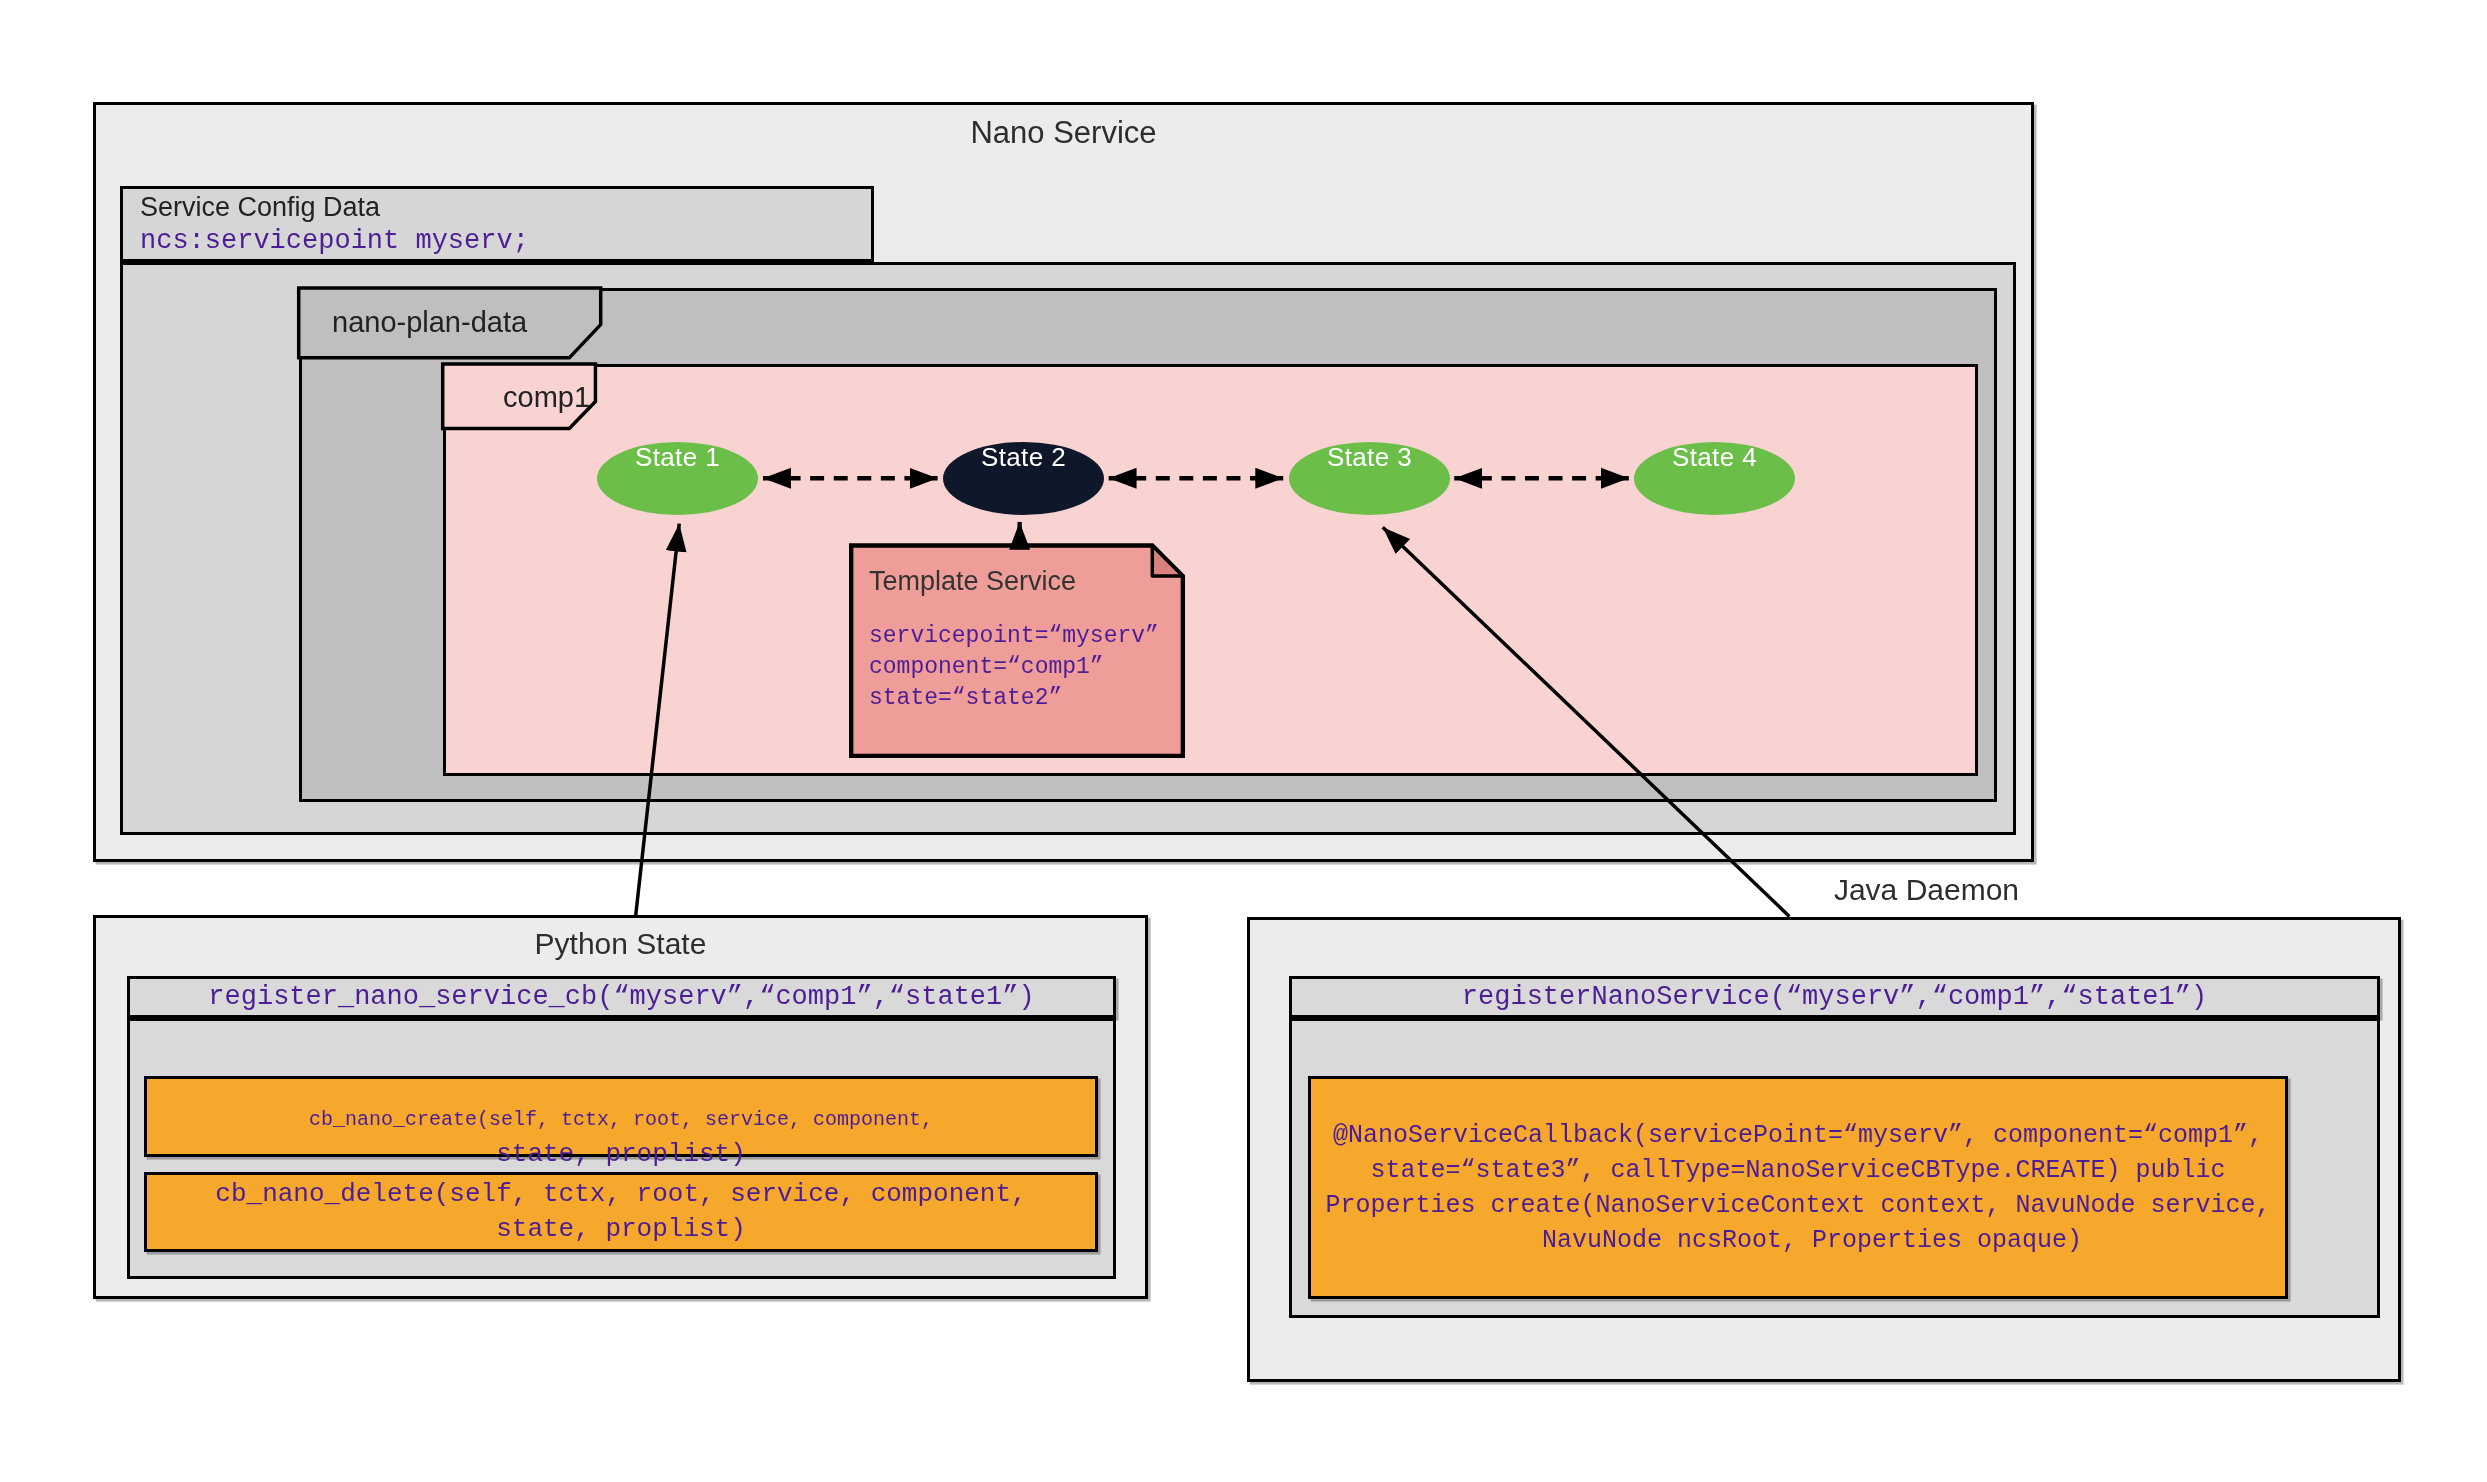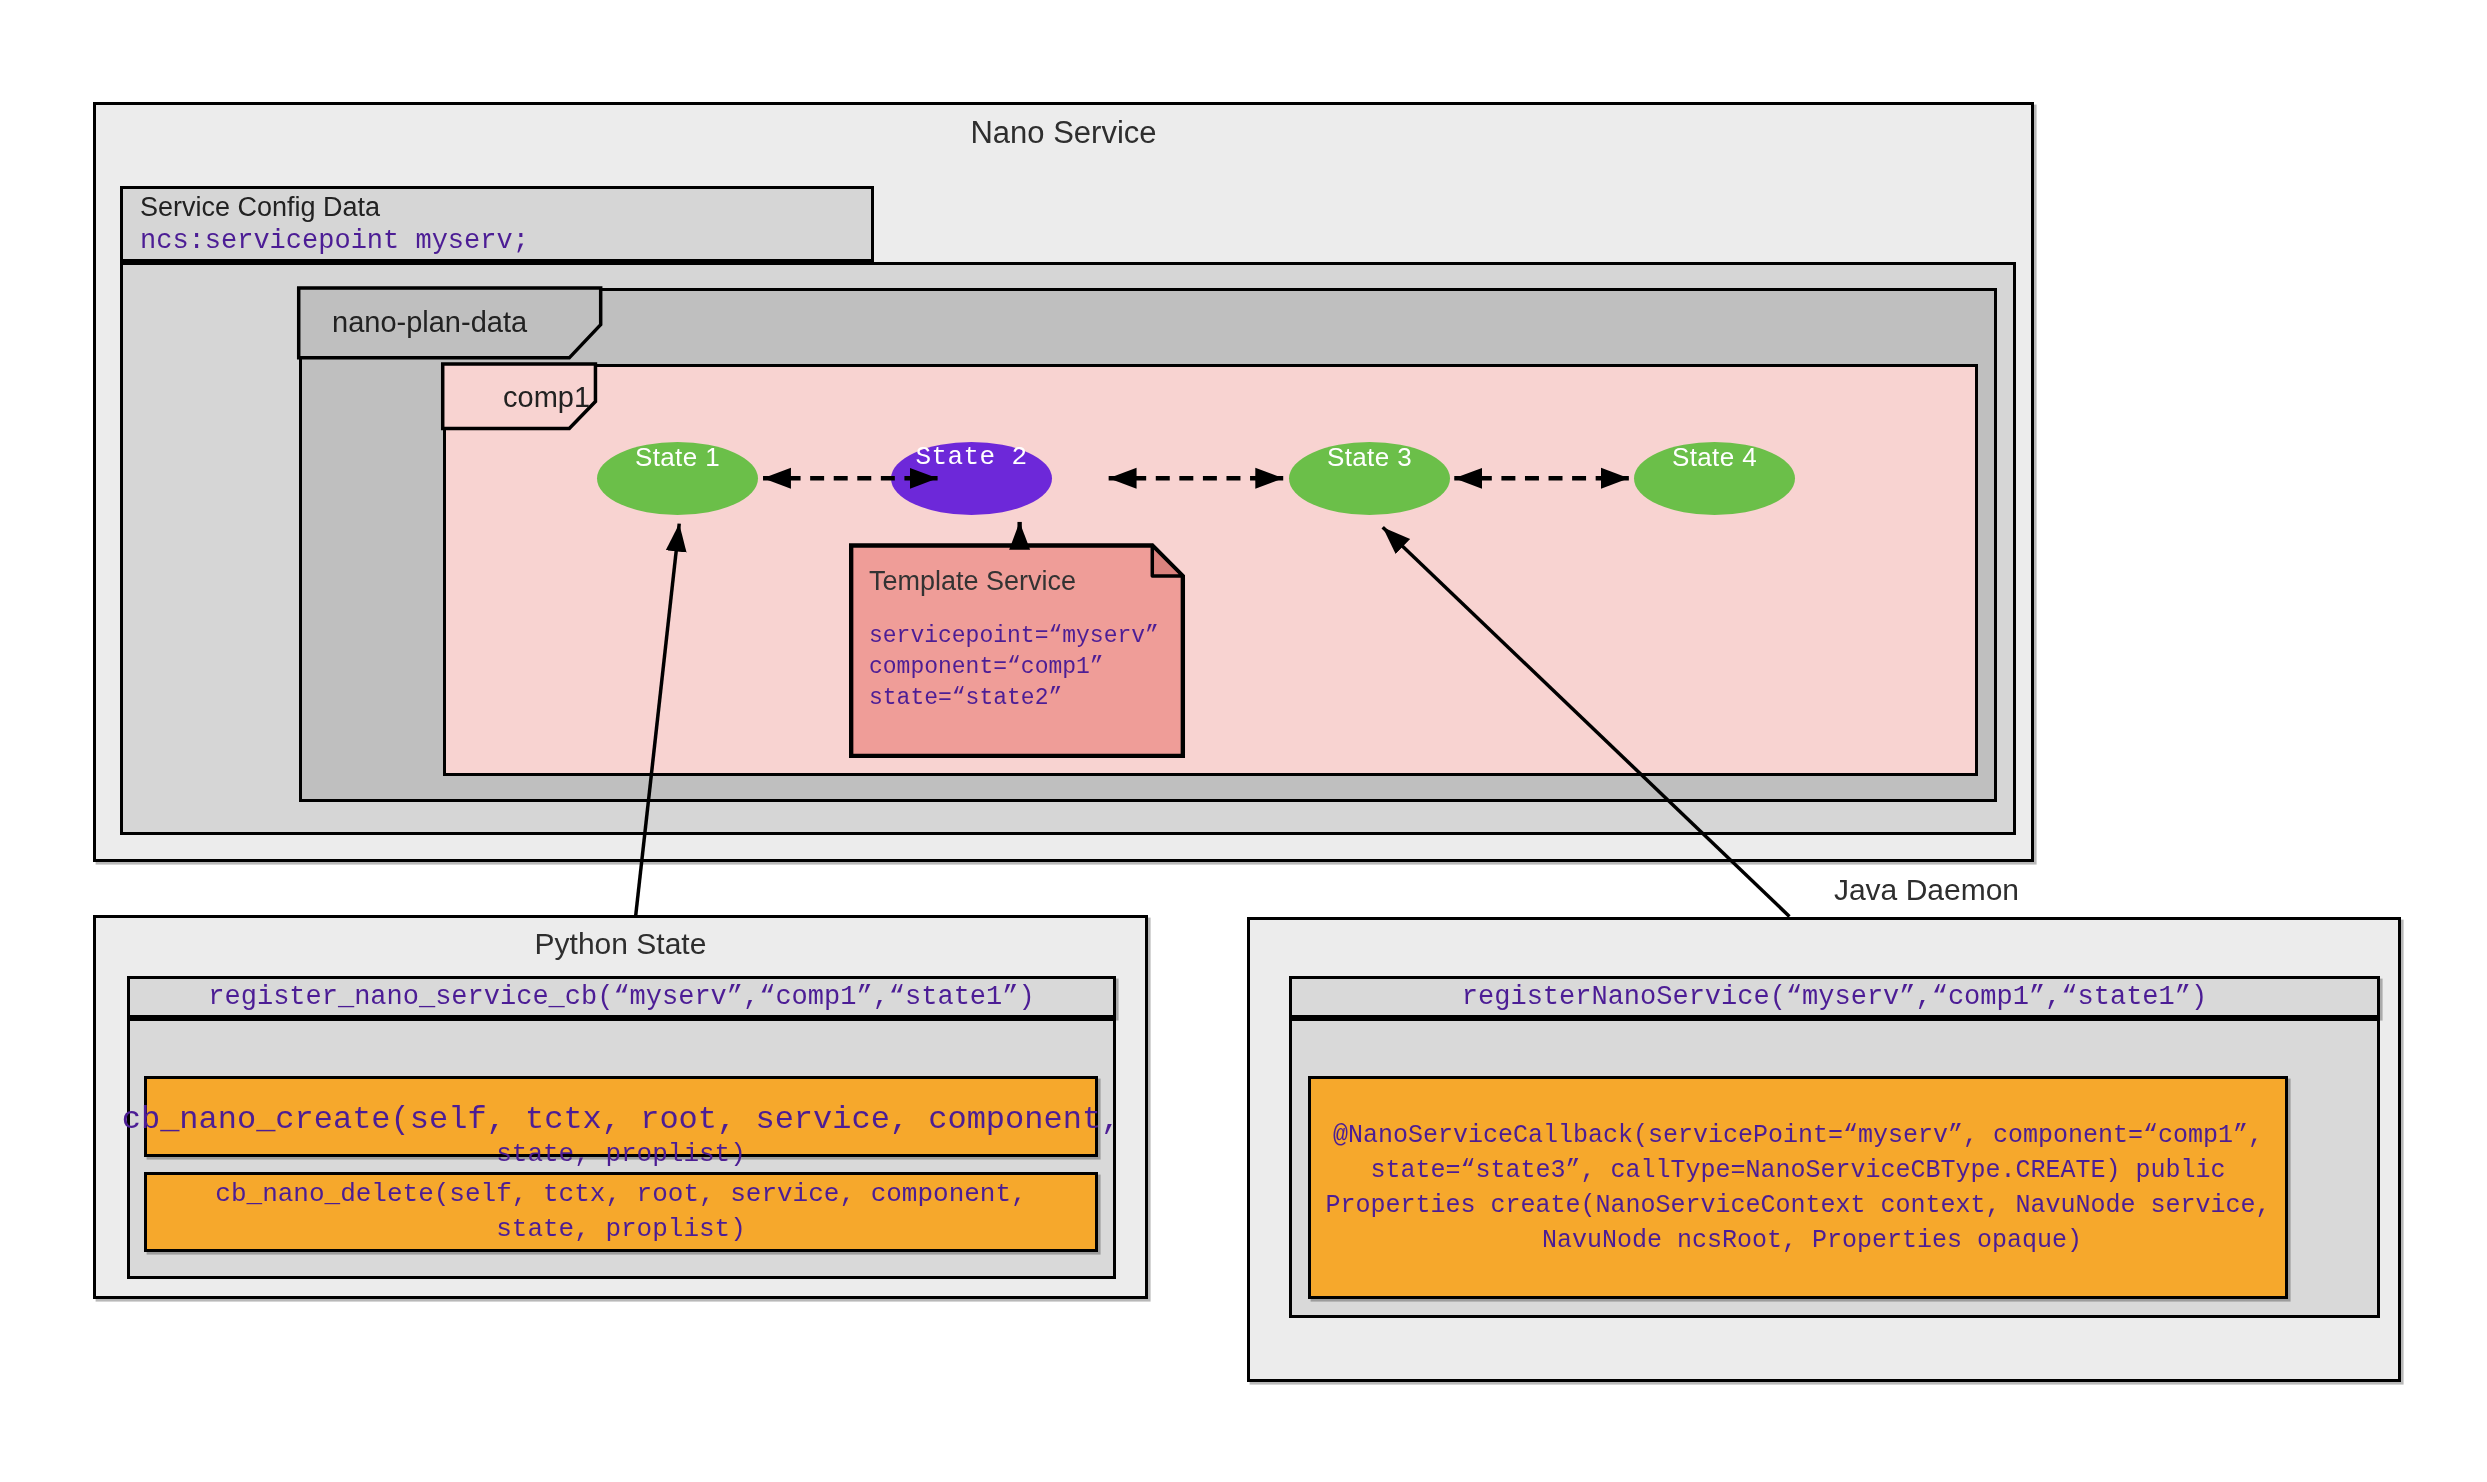--- a/index.html
+++ b/index.html
@@ -35,21 +35,21 @@
 
   <div class="box" style="left:120px;top:262px;width:1896px;height:573px;background:#d6d6d6;z-index:1;"></div>
 
   <div class="box" style="left:299px;top:288px;width:1698px;height:514px;background:#bfbfbf;z-index:2;"></div>
 
   <div class="box" style="left:443px;top:364px;width:1535px;height:412px;background:#f8d3d1;z-index:3;"></div>
 
   <div class="ellipse" style="left:597px;top:442px;background:#6bbf49;z-index:4;">
     <span>State 1</span>
   </div>
-  <div class="ellipse" style="left:891px;top:442px;background:#6d28d9;z-index:4;font-family:Liberation Mono, monospace;">
+  <div class="ellipse" style="left:943px;top:442px;background:#0f172a;z-index:4;">
     <span>State 2</span>
   </div>
   <div class="ellipse" style="left:1289px;top:442px;background:#6bbf49;z-index:4;">
     <span>State 3</span>
   </div>
   <div class="ellipse" style="left:1634px;top:442px;background:#6bbf49;z-index:4;">
     <span>State 4</span>
   </div>
 
   <svg id="overlay" width="2487" height="1482" viewBox="0 0 2849 1698">
@@ -94,21 +94,21 @@
   <div class="box shadowed" style="left:93px;top:915px;width:1055px;height:384px;background:#ececec;"></div>
   <div class="title" style="left:93px;top:927px;width:1055px;font-size:30px;z-index:6;">Python State</div>
 
   <div class="box shadowed" style="left:127px;top:976px;width:989px;height:42px;background:#d9d9d9;z-index:2;display:flex;align-items:center;justify-content:center;">
     <span class="mono code-line" style="font-size:27px;">register_nano_service_cb(“myserv”,“comp1”,“state1”)</span>
   </div>
 
   <div class="box" style="left:127px;top:1018px;width:989px;height:261px;background:#d9d9d9;z-index:1;"></div>
 
   <div class="box shadowed center-lines" style="left:144px;top:1076px;width:954px;height:81px;background:#f6a82c;z-index:2;">
-    <div class="mono code-line" style="font-size:32px;line-height:35px;margin-top:40px;">cb_nano_create(self, tctx, root, service, component,</div>
+    <div class="mono code-line" style="font-size:20px;line-height:35px;margin-top:40px;">cb_nano_create(self, tctx, root, service, component,</div>
     <div class="mono code-line" style="font-size:26px;line-height:35px;">state, proplist)</div>
   </div>
 
   <div class="box shadowed center-lines" style="left:144px;top:1172px;width:954px;height:80px;background:#f6a82c;z-index:2;">
     <div class="mono code-line" style="font-size:26px;line-height:35px;">cb_nano_delete(self, tctx, root, service, component,</div>
     <div class="mono code-line" style="font-size:26px;line-height:35px;">state, proplist)</div>
   </div>
 
   <div class="box shadowed" style="left:1247px;top:917px;width:1154px;height:465px;background:#ececec;"></div>
   <div class="title" style="left:1247px;top:873px;width:1319px;font-size:30px;z-index:6;padding-left:20px;">Java Daemon</div>

